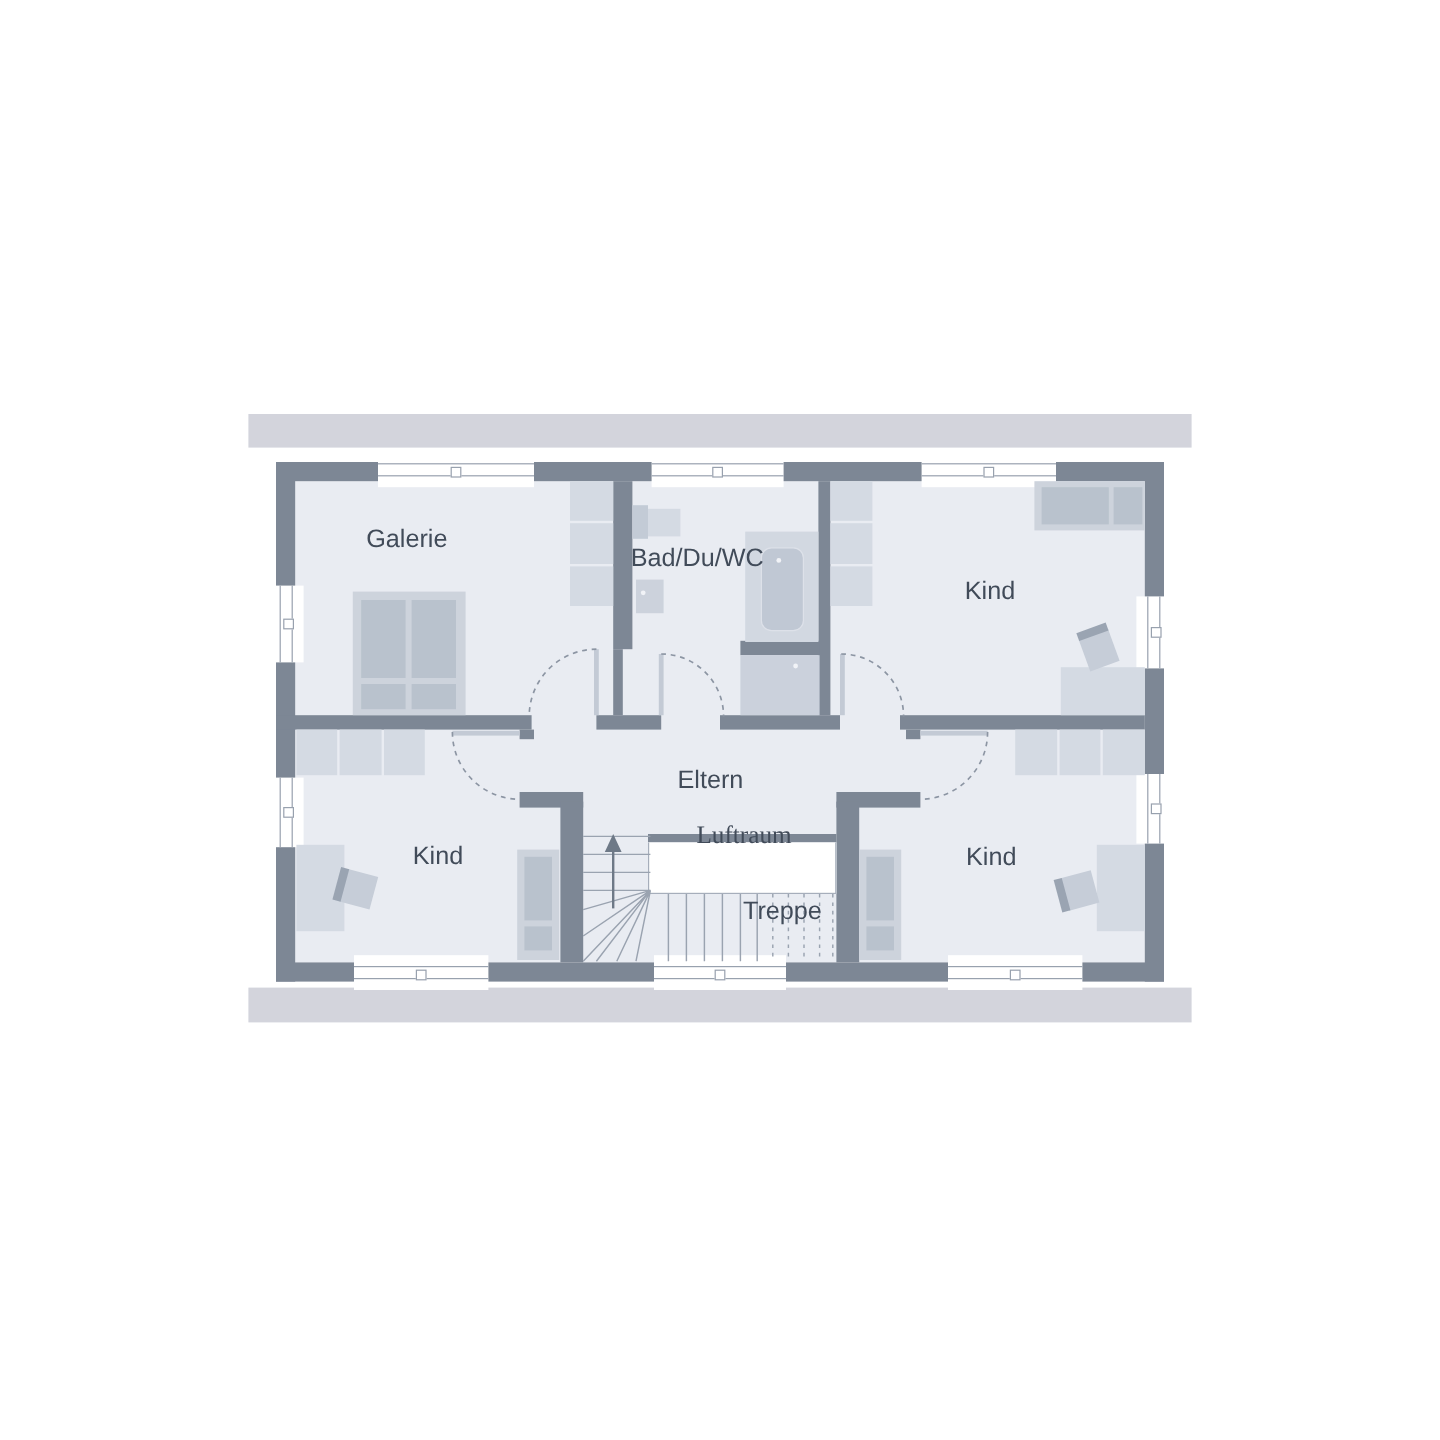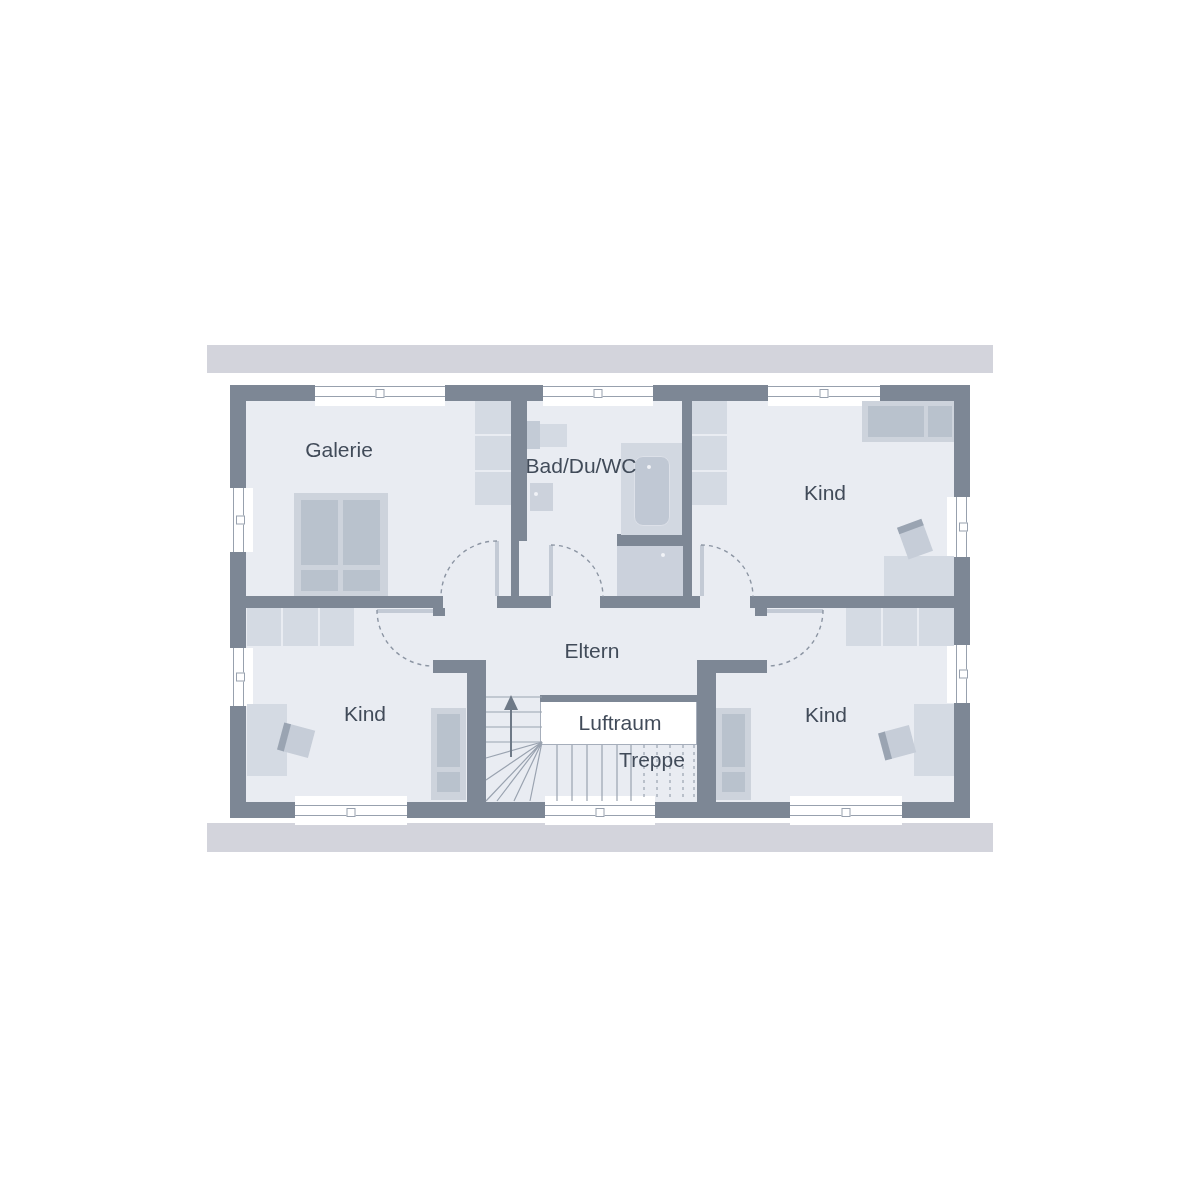--- a/index.html
+++ b/index.html
@@ -212,16 +212,16 @@
       <polygon points="511,695 504,710 518,710" fill="#6e7987"></polygon>
     </g>
   </svg>
 
   <div class="lbl" style="left:339px;top:450px;">Galerie</div>
   <div class="lbl" style="left:581px;top:466px;">Bad/Du/WC</div>
   <div class="lbl" style="left:825px;top:493px;">Kind</div>
   <div class="lbl" style="left:592px;top:651px;">Eltern</div>
   <div class="lbl" style="left:365px;top:714px;">Kind</div>
   <div class="lbl" style="left:826px;top:715px;">Kind</div>
-  <div class="lbl" style="left:620px;top:723px;">Luftraum</div>
+  <div class="lbl" style="left:620px;top:696px;font-family:Liberation Serif, serif;">Luftraum</div>
   <div class="lbl" style="left:652px;top:760px;">Treppe</div>
 
 </div>
 
 </body></html>

